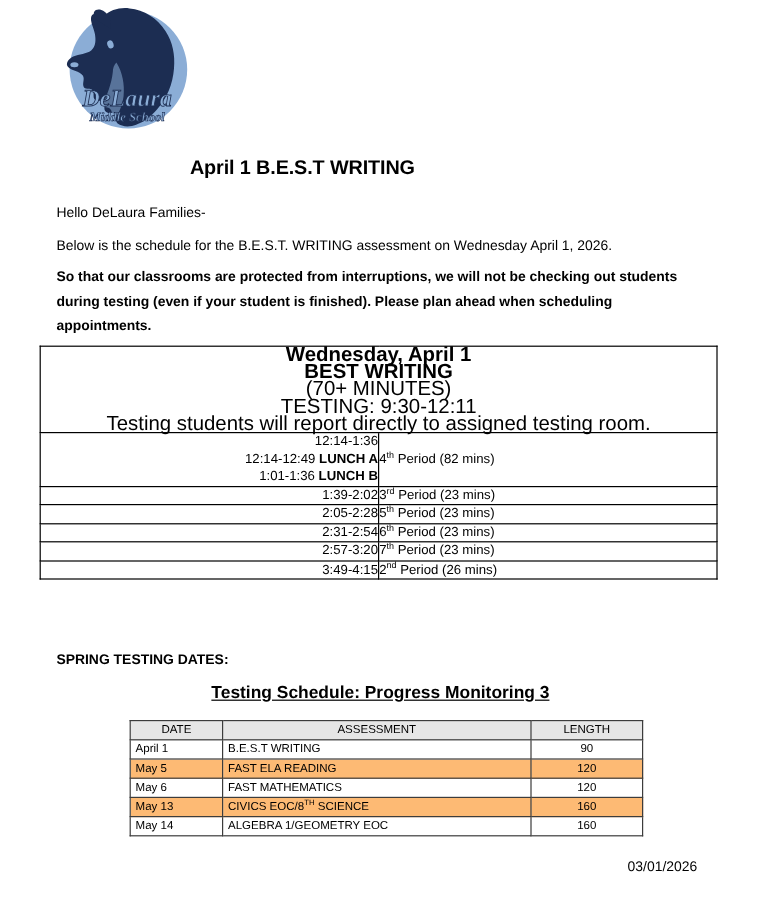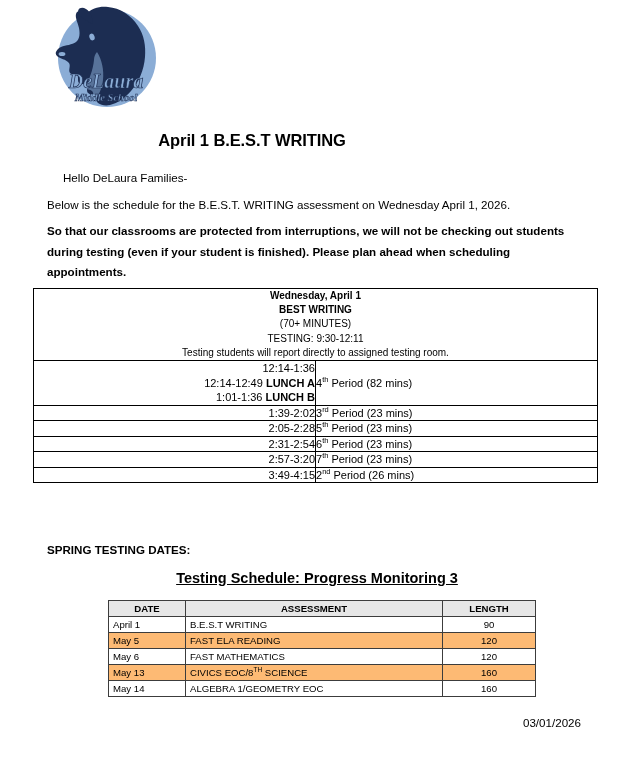--- a/index.html
+++ b/index.html
@@ -45,21 +45,21 @@
     letter-spacing: -0.1px;
   }
 
   .para {
     position: absolute;
     left: 47px;
     width: 545px;
     font-size: 11.6px;
     line-height: 19px;
   }
-  #greeting { top: 168px; margin-left: 16px; }
+  #greeting { top: 168px; }
   #intro    { top: 195px; }
   #notice   { top: 221px; font-weight: bold; width: 520px; line-height: 20.5px; }
 
   
   #schedule-table {
     position: absolute;
     left: 33px;
     top: 288px;
     width: 565px;
     border-collapse: collapse;
@@ -68,21 +68,21 @@
   }
   #schedule-table td {
     border: 1px solid #000000;
     padding: 0;
     vertical-align: middle;
   }
   #schedule-header-cell {
     text-align: center;
     padding: 4px 2px 3px 2px;
     line-height: 14.2px;
-    font-size: 10px;
+    font-size: 17px;
   }
   #schedule-header-cell .hdr-bold { font-weight: bold; }
   .time-cell {
     width: 161px;
     text-align: right;
     padding: 1px 4px 1px 2px;
     line-height: 14.5px;
   }
   .period-cell {
     text-align: left;
@@ -125,21 +125,21 @@
   #dates-table td {
     border: 1px solid #3c3c3c;
     padding: 1px 4px;
     height: 13px;
     line-height: 12px;
     font-weight: normal;
   }
   #dates-table thead th {
     background: #e6e6e6;
     text-align: center;
-    font-weight: bold;
+    font-weight: normal;
   }
   #dates-table tbody tr.band td { background: #fdba74; }
   .col-date   { width: 68px; text-align: left; }
   .col-assess { width: 248px; text-align: left; }
   .col-length { width: 84px; text-align: center; }
 
   #footer-date {
     position: absolute;
     left: 0;
     top: 716px;

